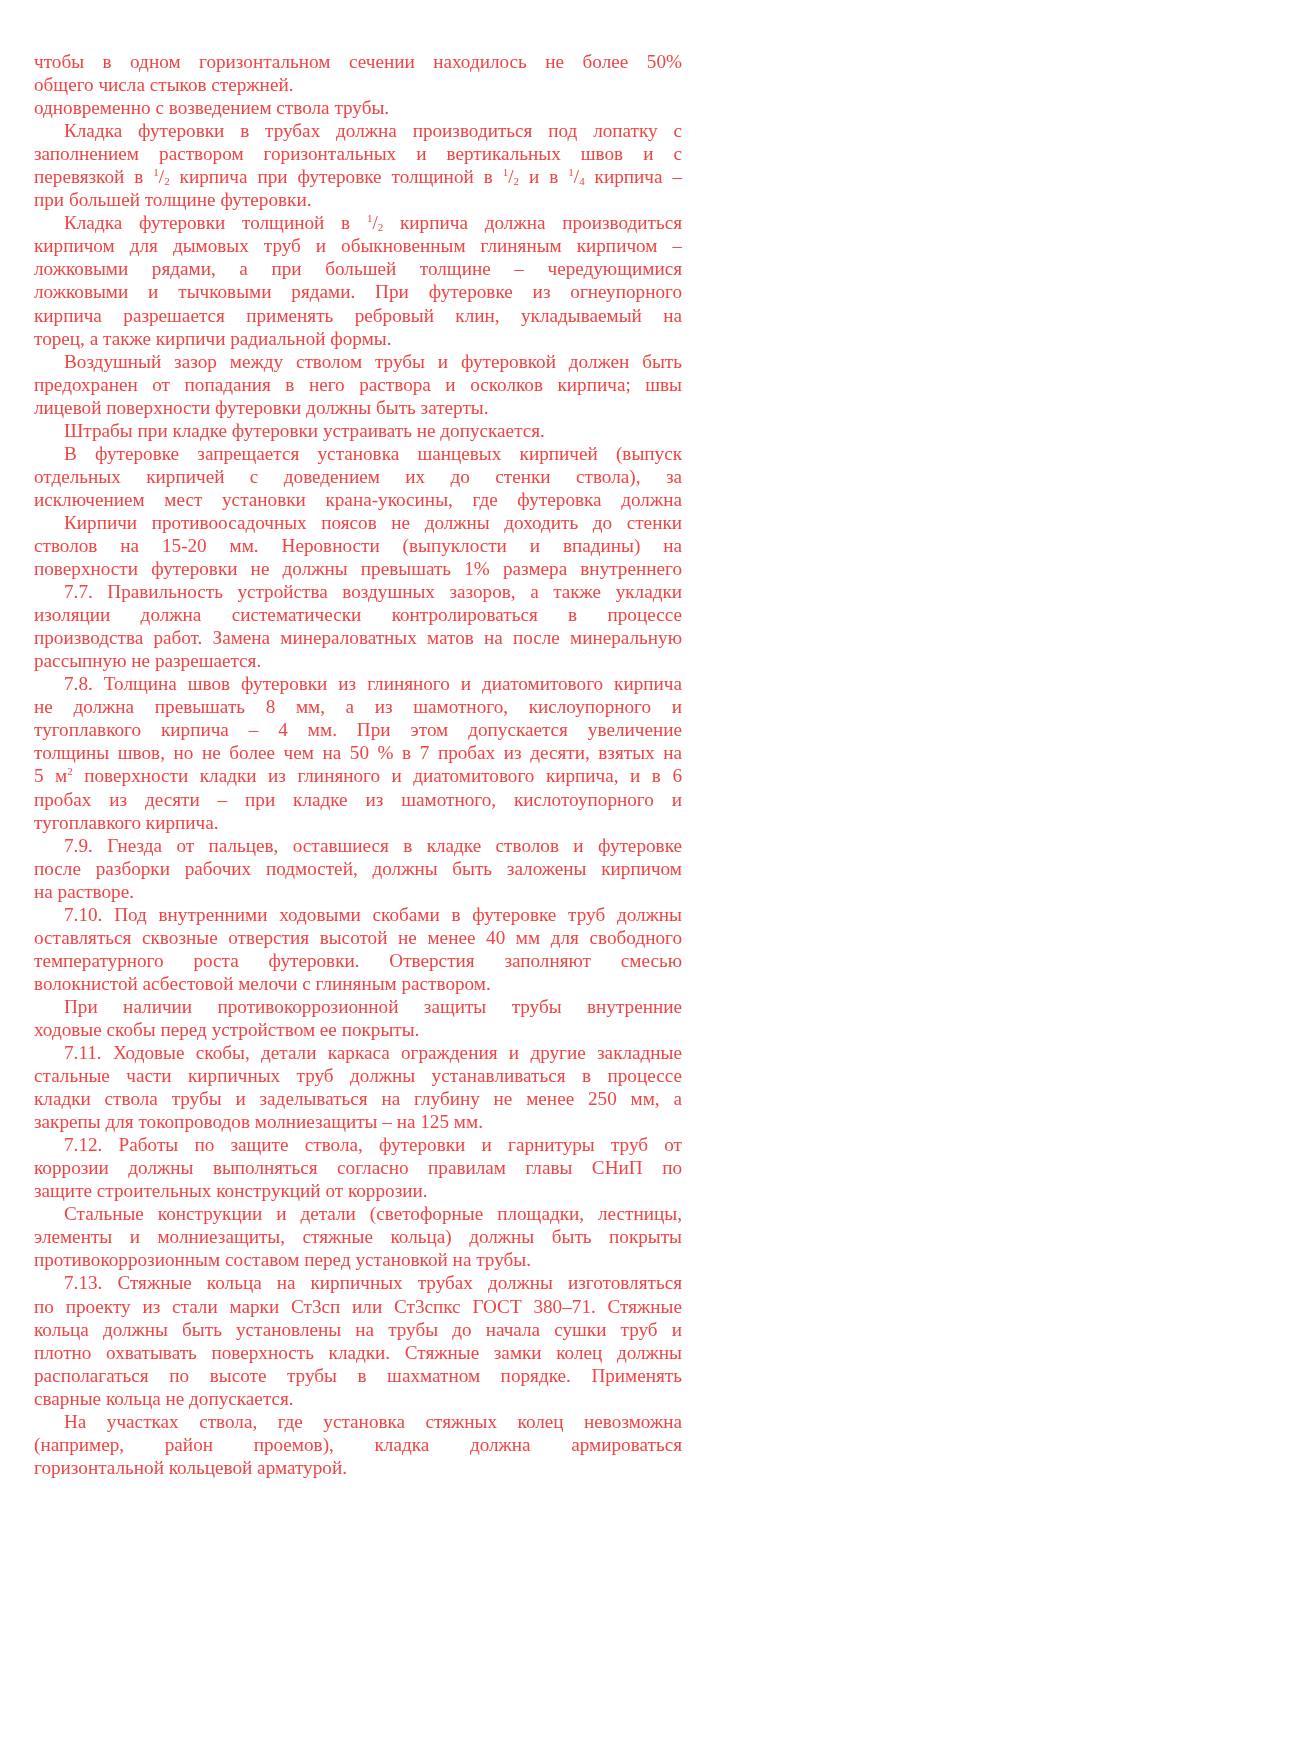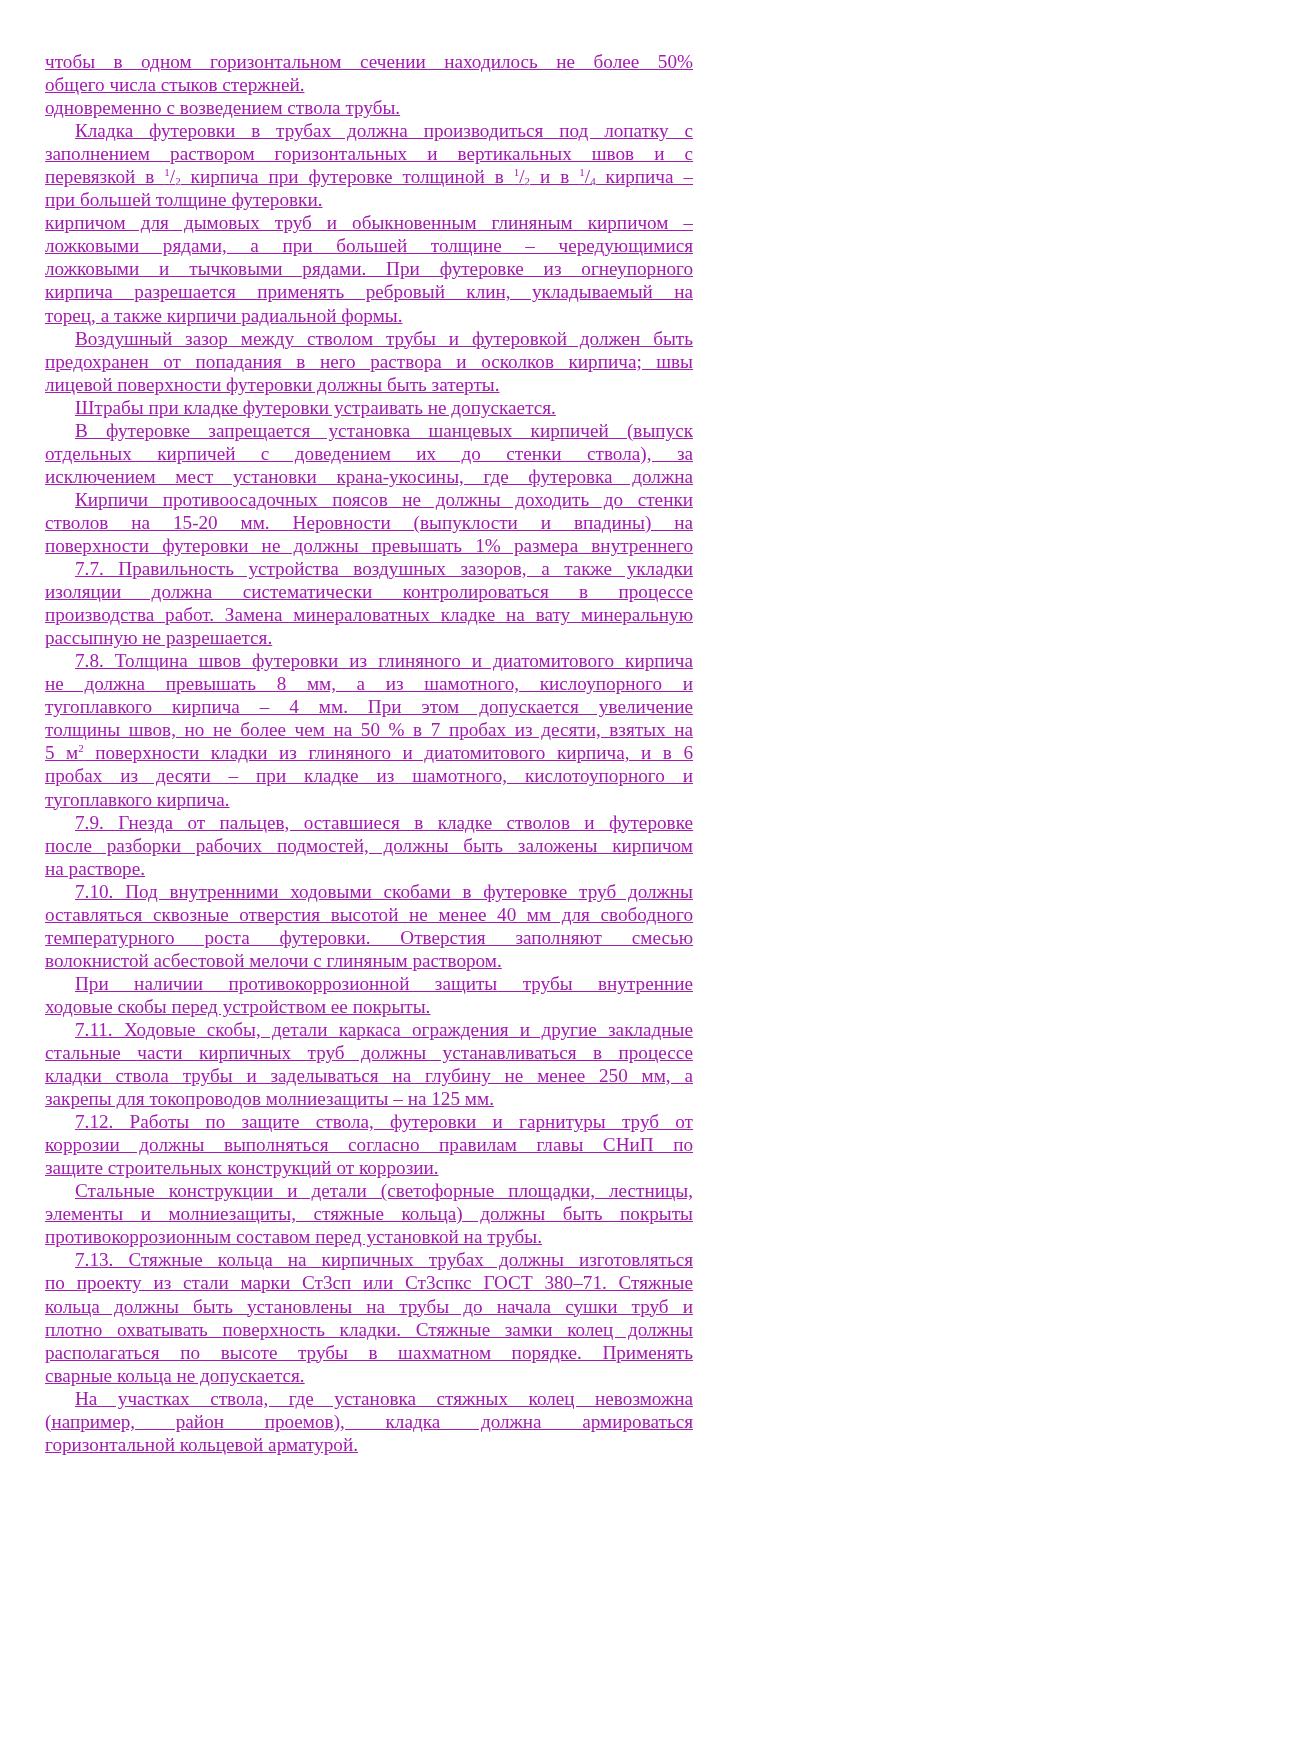--- a/index.html
+++ b/index.html
@@ -8,28 +8,27 @@
       background: #ffffff;
     }
     body {
       width: 1300px;
       height: 1755px;
       position: relative;
       overflow: hidden;
     }
     .page {
       position: absolute;
-      left: 45px;
+      left: 34px;
       top: 50px;
       width: 648px;
       font-family: "Liberation Serif", "DejaVu Serif", serif;
       font-size: 19.2px;
       line-height: 23.05px;
-      color: #a21caf;
-      text-decoration: underline;
+      color: #ef4444;
     }
     .para {
       margin: 0;
       padding: 0;
     }
     .line {
       display: block;
       white-space: nowrap;
       height: 23.05px;
       text-align: justify;
@@ -62,20 +61,21 @@
     <div class="para">
       <span class="line last">одновременно с возведением ствола трубы.</span>
     </div>
     <div class="para">
       <span class="line first">Кладка футеровки в трубах должна производиться под лопатку с</span>
       <span class="line">заполнением раствором горизонтальных и вертикальных швов и с</span>
       <span class="line">перевязкой в <sup>1</sup>/<sub>2</sub> кирпича при футеровке толщиной в <sup>1</sup>/<sub>2</sub> и в <sup>1</sup>/<sub>4</sub> кирпича –</span>
       <span class="line last">при большей толщине футеровки.</span>
     </div>
     <div class="para">
+      <span class="line first">Кладка футеровки толщиной в <sup>1</sup>/<sub>2</sub> кирпича должна производиться</span>
       <span class="line">кирпичом для дымовых труб и обыкновенным глиняным кирпичом –</span>
       <span class="line">ложковыми рядами, а при большей толщине – чередующимися</span>
       <span class="line">ложковыми и тычковыми рядами. При футеровке из огнеупорного</span>
       <span class="line">кирпича разрешается применять ребровый клин, укладываемый на</span>
       <span class="line last">торец, а также кирпичи радиальной формы.</span>
     </div>
     <div class="para">
       <span class="line first">Воздушный зазор между стволом трубы и футеровкой должен быть</span>
       <span class="line">предохранен от попадания в него раствора и осколков кирпича; швы</span>
       <span class="line last">лицевой поверхности футеровки должны быть затерты.</span>
@@ -89,21 +89,21 @@
       <span class="line">исключением мест установки крана-укосины, где футеровка должна</span>
     </div>
     <div class="para">
       <span class="line first">Кирпичи противоосадочных поясов не должны доходить до стенки</span>
       <span class="line">стволов на 15-20 мм. Неровности (выпуклости и впадины) на</span>
       <span class="line">поверхности футеровки не должны превышать 1% размера внутреннего</span>
     </div>
     <div class="para">
       <span class="line first">7.7. Правильность устройства воздушных зазоров, а также укладки</span>
       <span class="line">изоляции должна систематически контролироваться в процессе</span>
-      <span class="line">производства работ. Замена минераловатных кладке на вату минеральную</span>
+      <span class="line">производства работ. Замена минераловатных матов на после минеральную</span>
       <span class="line last">рассыпную не разрешается.</span>
     </div>
     <div class="para">
       <span class="line first">7.8. Толщина швов футеровки из глиняного и диатомитового кирпича</span>
       <span class="line">не должна превышать 8 мм, а из шамотного, кислоупорного и</span>
       <span class="line">тугоплавкого кирпича – 4 мм. При этом допускается увеличение</span>
       <span class="line">толщины швов, но не более чем на 50 % в 7 пробах из десяти, взятых на</span>
       <span class="line">5 м<sup>2</sup> поверхности кладки из глиняного и диатомитового кирпича, и в 6</span>
       <span class="line">пробах из десяти – при кладке из шамотного, кислотоупорного и</span>
       <span class="line last">тугоплавкого кирпича.</span>

